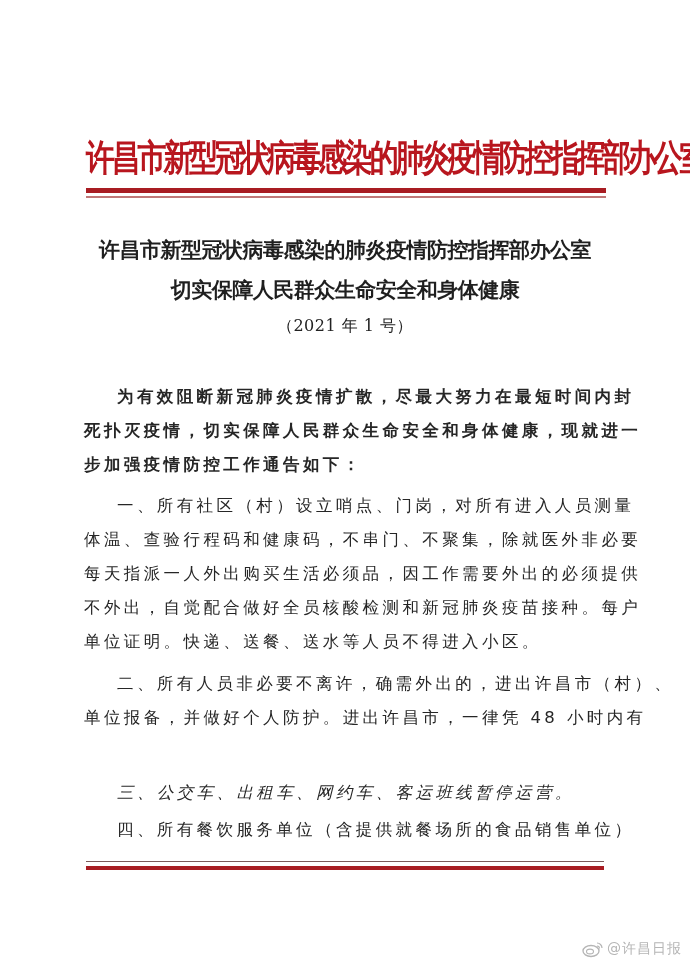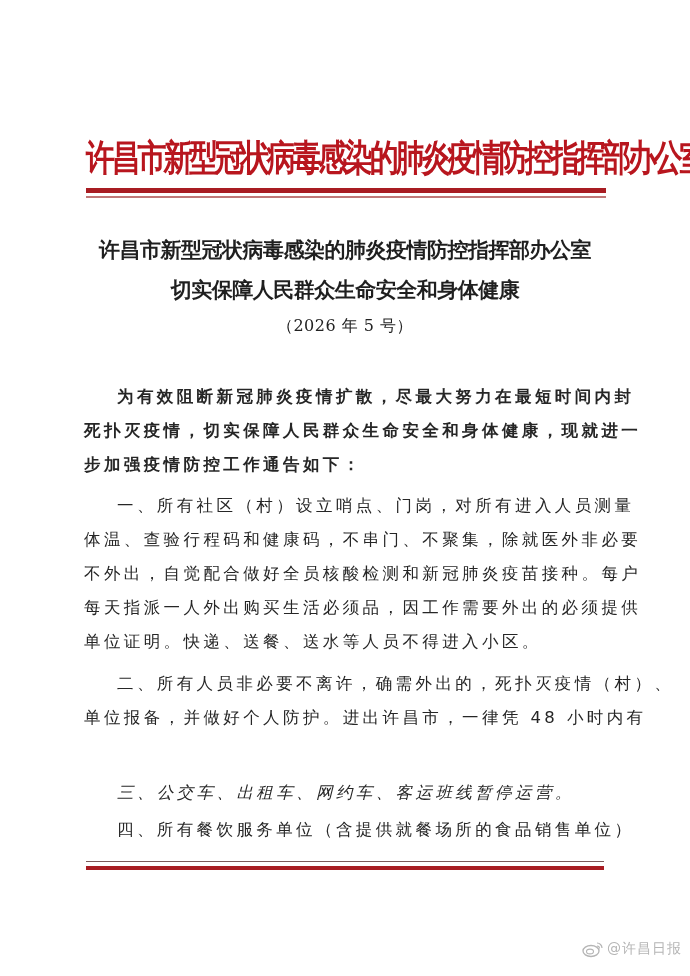--- a/index.html
+++ b/index.html
@@ -126,38 +126,38 @@
 <body>
 
 <div class="page">
 
   <div class="masthead">许昌市新型冠状病毒感染的肺炎疫情防控指挥部办公室</div>
   <div class="rule-top-thick"></div>
   <div class="rule-top-thin"></div>
 
   <div class="title l1">许昌市新型冠状病毒感染的肺炎疫情防控指挥部办公室</div>
   <div class="title l2">切实保障人民群众生命安全和身体健康</div>
-  <div class="docnum">（2026 年 5 号）</div>
+  <div class="docnum">（2021 年 1 号）</div>
 
   <div class="body-text" style="top:380px;font-weight:bold;">
     <span class="line indent">为有效阻断新冠肺炎疫情扩散，尽最大努力在最短时间内封</span>
     <span class="line">死扑灭疫情，切实保障人民群众生命安全和身体健康，现就进一</span>
     <span class="line">步加强疫情防控工作通告如下：</span>
   </div>
 
   <div class="body-text" style="top:489px;">
     <span class="line indent">一、所有社区（村）设立哨点、门岗，对所有进入人员测量</span>
     <span class="line">体温、查验行程码和健康码，不串门、不聚集，除就医外非必要</span>
+    <span class="line">每天指派一人外出购买生活必须品，因工作需要外出的必须提供</span>
     <span class="line">不外出，自觉配合做好全员核酸检测和新冠肺炎疫苗接种。每户</span>
-    <span class="line">每天指派一人外出购买生活必须品，因工作需要外出的必须提供</span>
     <span class="line">单位证明。快递、送餐、送水等人员不得进入小区。</span>
   </div>
 
   <div class="body-text" style="top:667px;">
-    <span class="line indent">二、所有人员非必要不离许，确需外出的，死扑灭疫情（村）、</span>
+    <span class="line indent">二、所有人员非必要不离许，确需外出的，进出许昌市（村）、</span>
     <span class="line">单位报备，并做好个人防护。进出许昌市，一律凭 48 小时内有</span>
   </div>
 
   <div class="body-text" style="top:776px;font-style:italic;">
     <span class="line indent">三、公交车、出租车、网约车、客运班线暂停运营。</span>
   </div>
 
   <div class="body-text" style="top:813px;">
     <span class="line indent">四、所有餐饮服务单位（含提供就餐场所的食品销售单位）</span>
   </div>

